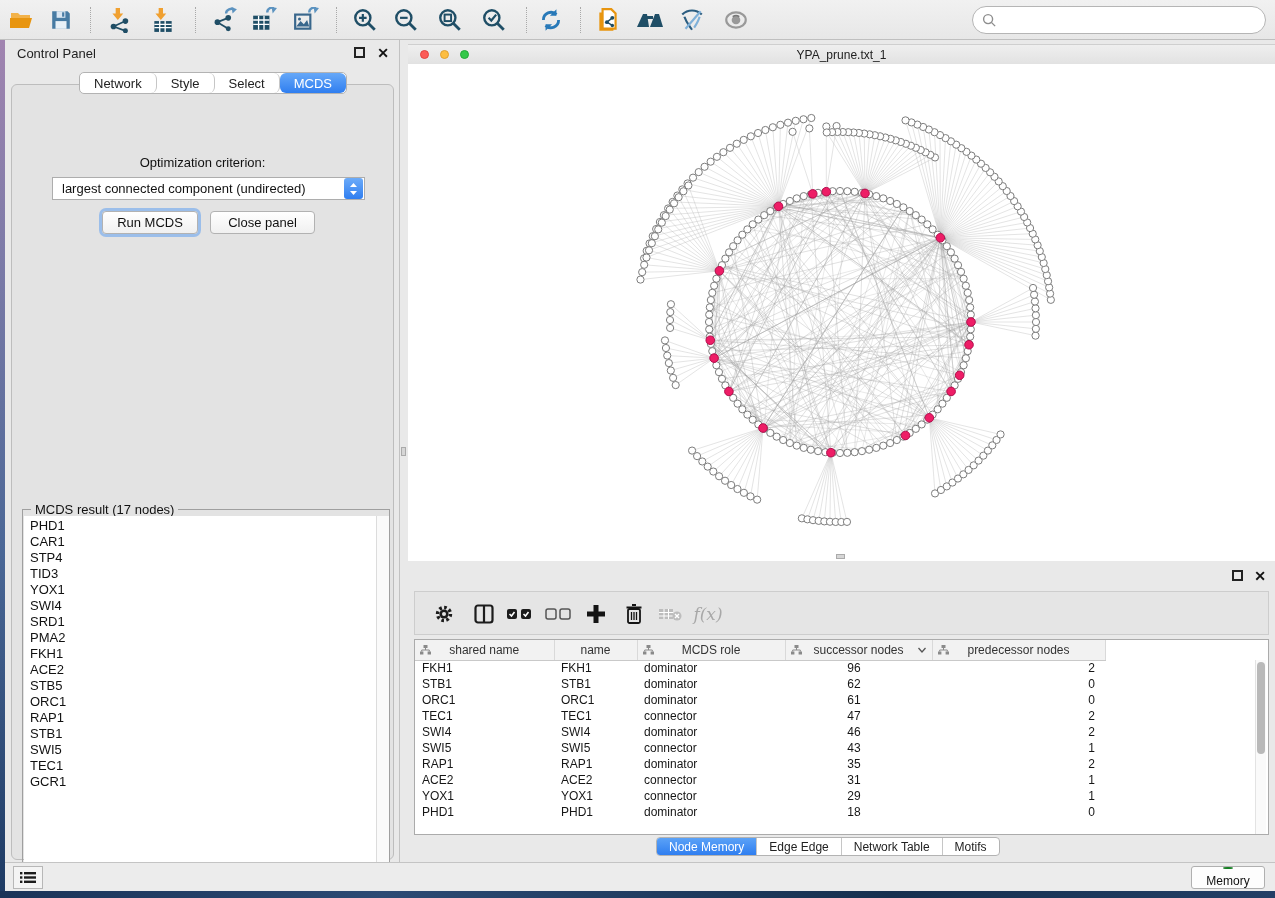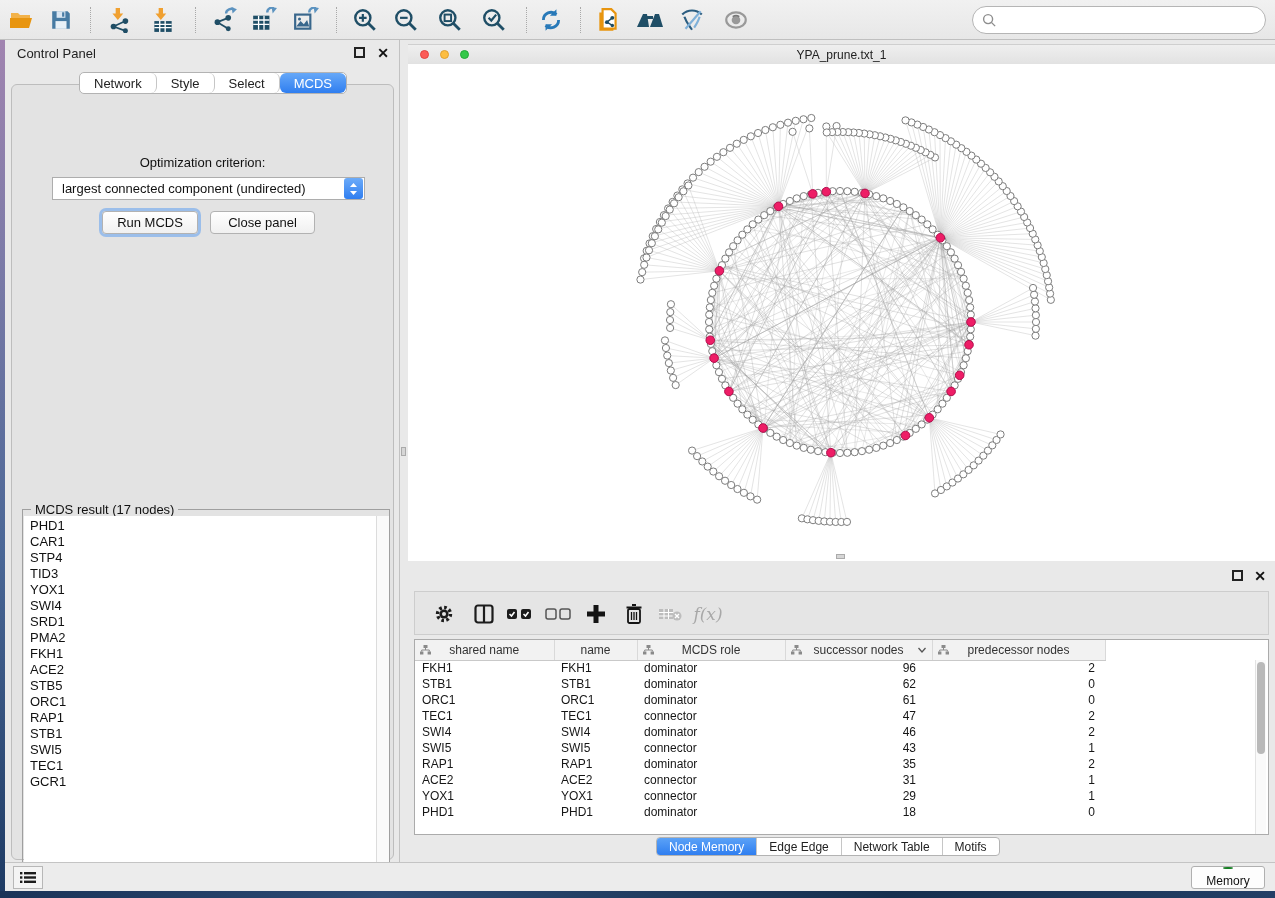--- a/index.html
+++ b/index.html
@@ -80,21 +80,21 @@
   .tp-tool { position:absolute; top:7px; width:30px; height:30px; display:flex; align-items:center; justify-content:center; }
   .fx { font-family:"DejaVu Serif", serif; font-style:italic; font-size:17px; color:#a8a8a8; }
   .tp-tablewrap { position:absolute; left:6px; top:78px; width:855px; height:196px; background:#fff; border:1px solid #ababab; overflow:hidden; }
   table.datatable { border-collapse:collapse; table-layout:fixed; width:690px; }
   .datatable th { height:20px; background:#f2f2f2; border-right:1px solid #d9d9d9; border-bottom:1px solid #c9c9c9;
     font-size:12px; font-weight:normal; color:#333; text-align:center; position:relative; }
   .datatable th .tree-ic { position:absolute; left:5px; top:5px; }
   .datatable th .sort-ic { position:absolute; right:6px; top:7px; }
   .datatable td { height:16px; font-size:12px; color:#161616; padding:0 7px; white-space:nowrap; overflow:hidden; }
   .col-shared_name { width:139px; } .col-name { width:83px; } .col-role { width:148px; }
-  .col-successors { width:147px; text-align:right; } .col-predecessors { width:173px; text-align:right;margin-top:7px; }
+  .col-successors { width:147px; text-align:center; } .col-predecessors { width:173px; text-align:right;margin-top:7px; }
   td.col-successors { padding-right:16px; } td.col-predecessors { padding-right:10px; }
   .tp-scroll { position:absolute; right:2px; top:20px; width:11px; height:174px; background:#fafafa; border-left:1px solid #e3e3e3; }
   .tp-thumb { position:absolute; left:1px; top:2px; width:8px; height:92px; background:#b9b9b9; border-radius:4px; }
   .tp-tabs { position:absolute; left:248px; top:276px; height:19px; display:flex; border:1px solid #b3b3b3;
     border-radius:4px; background:#fff; overflow:hidden; }
   .tp-tab { height:100%; display:flex; align-items:center; padding:0 12px; font-size:12px; color:#222; border-right:1px solid #c6c6c6; }
   .tp-tab:last-child { border-right:none; }
   .tp-tab.active { background:linear-gradient(#5ba2f7,#2f7ef0); color:#fff; }
 
   

